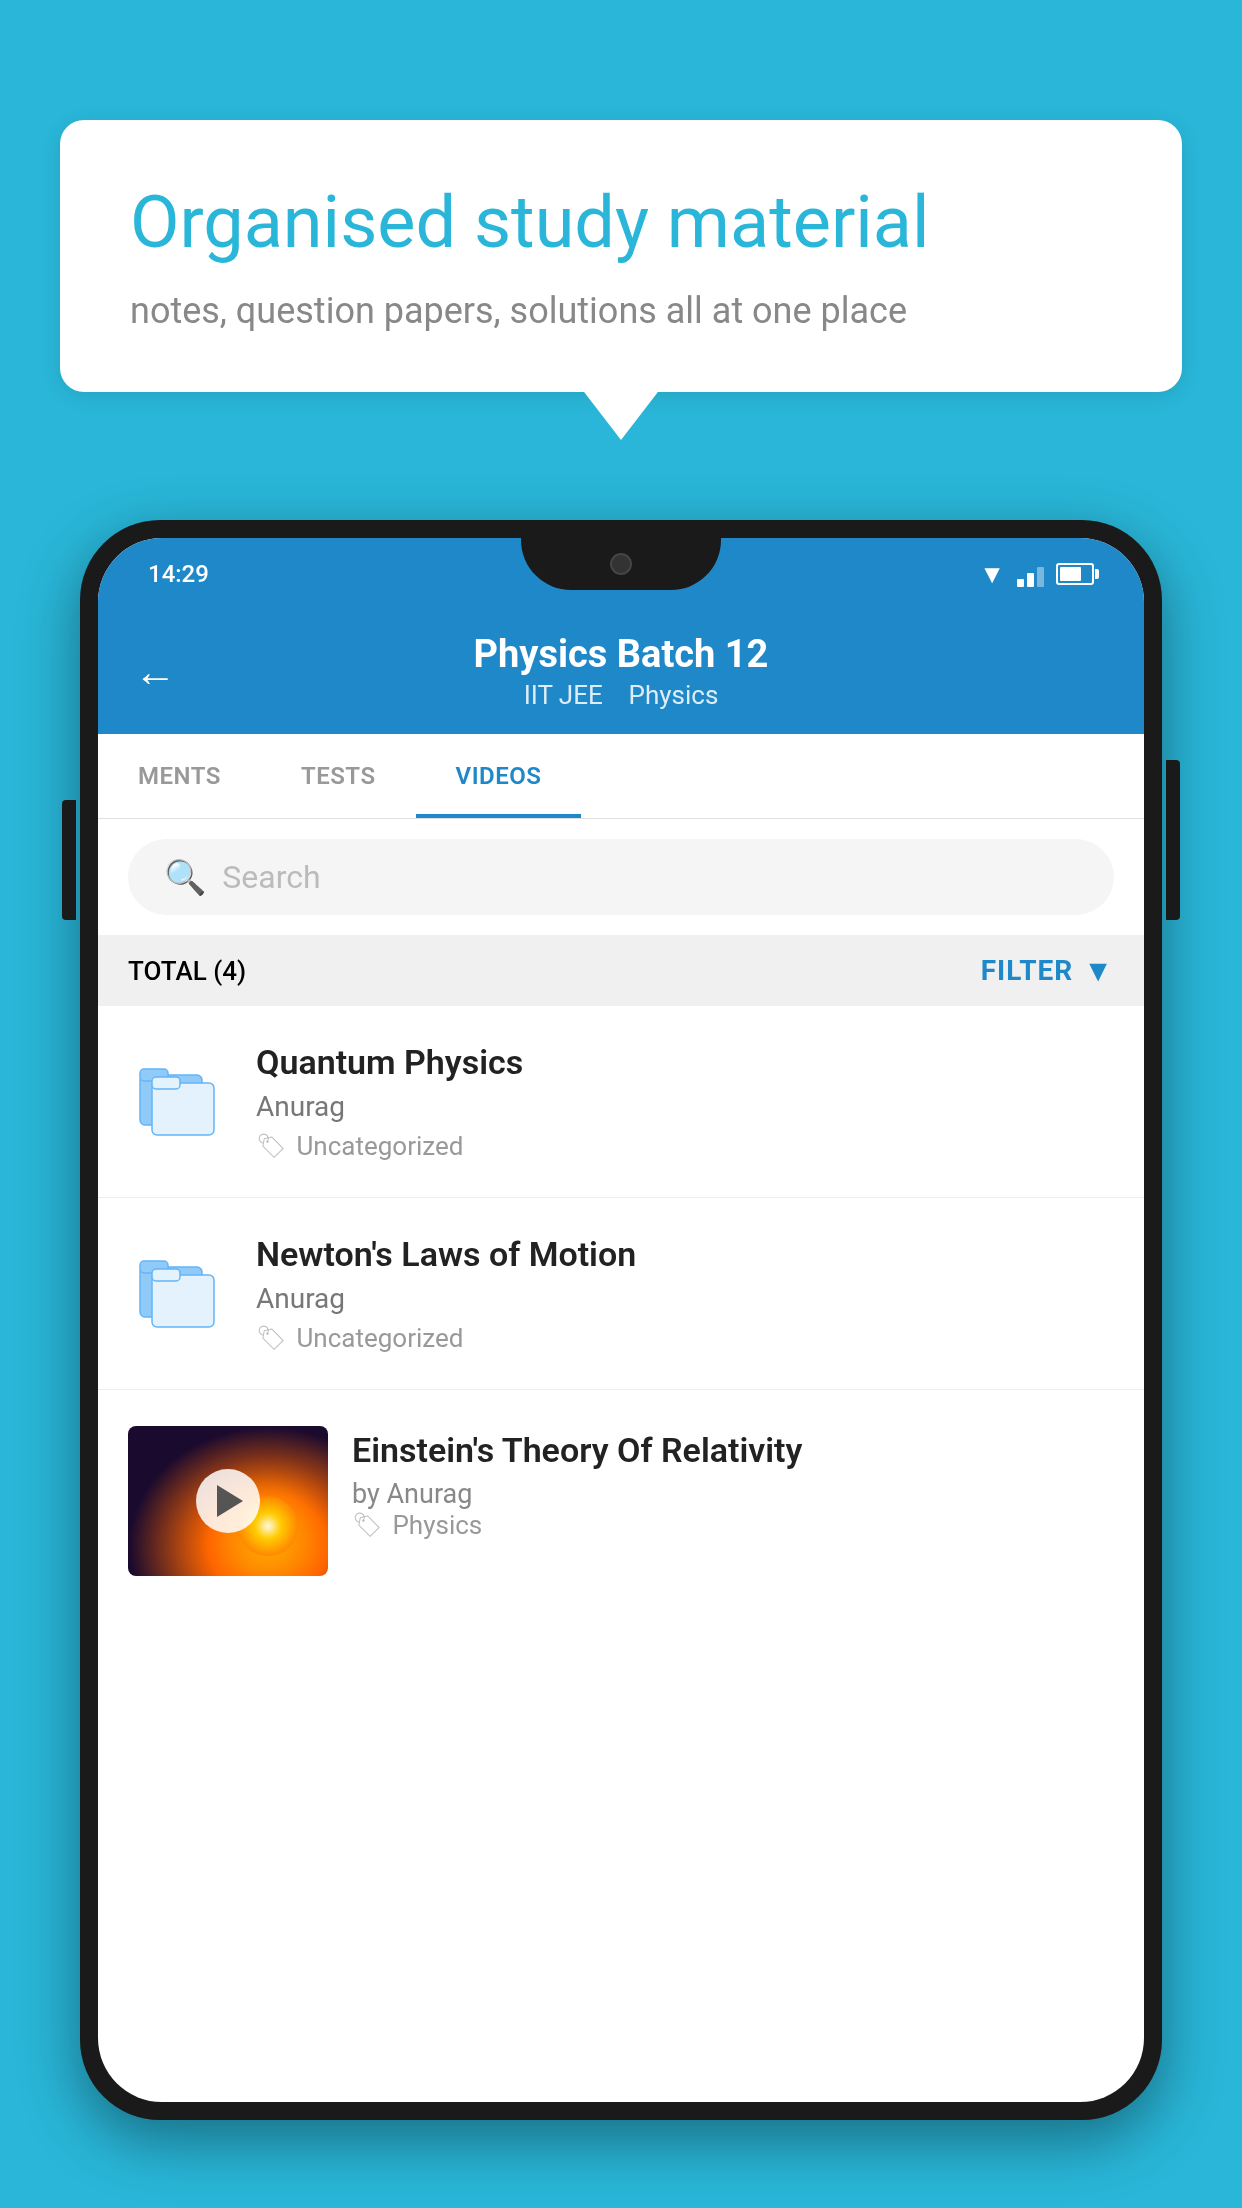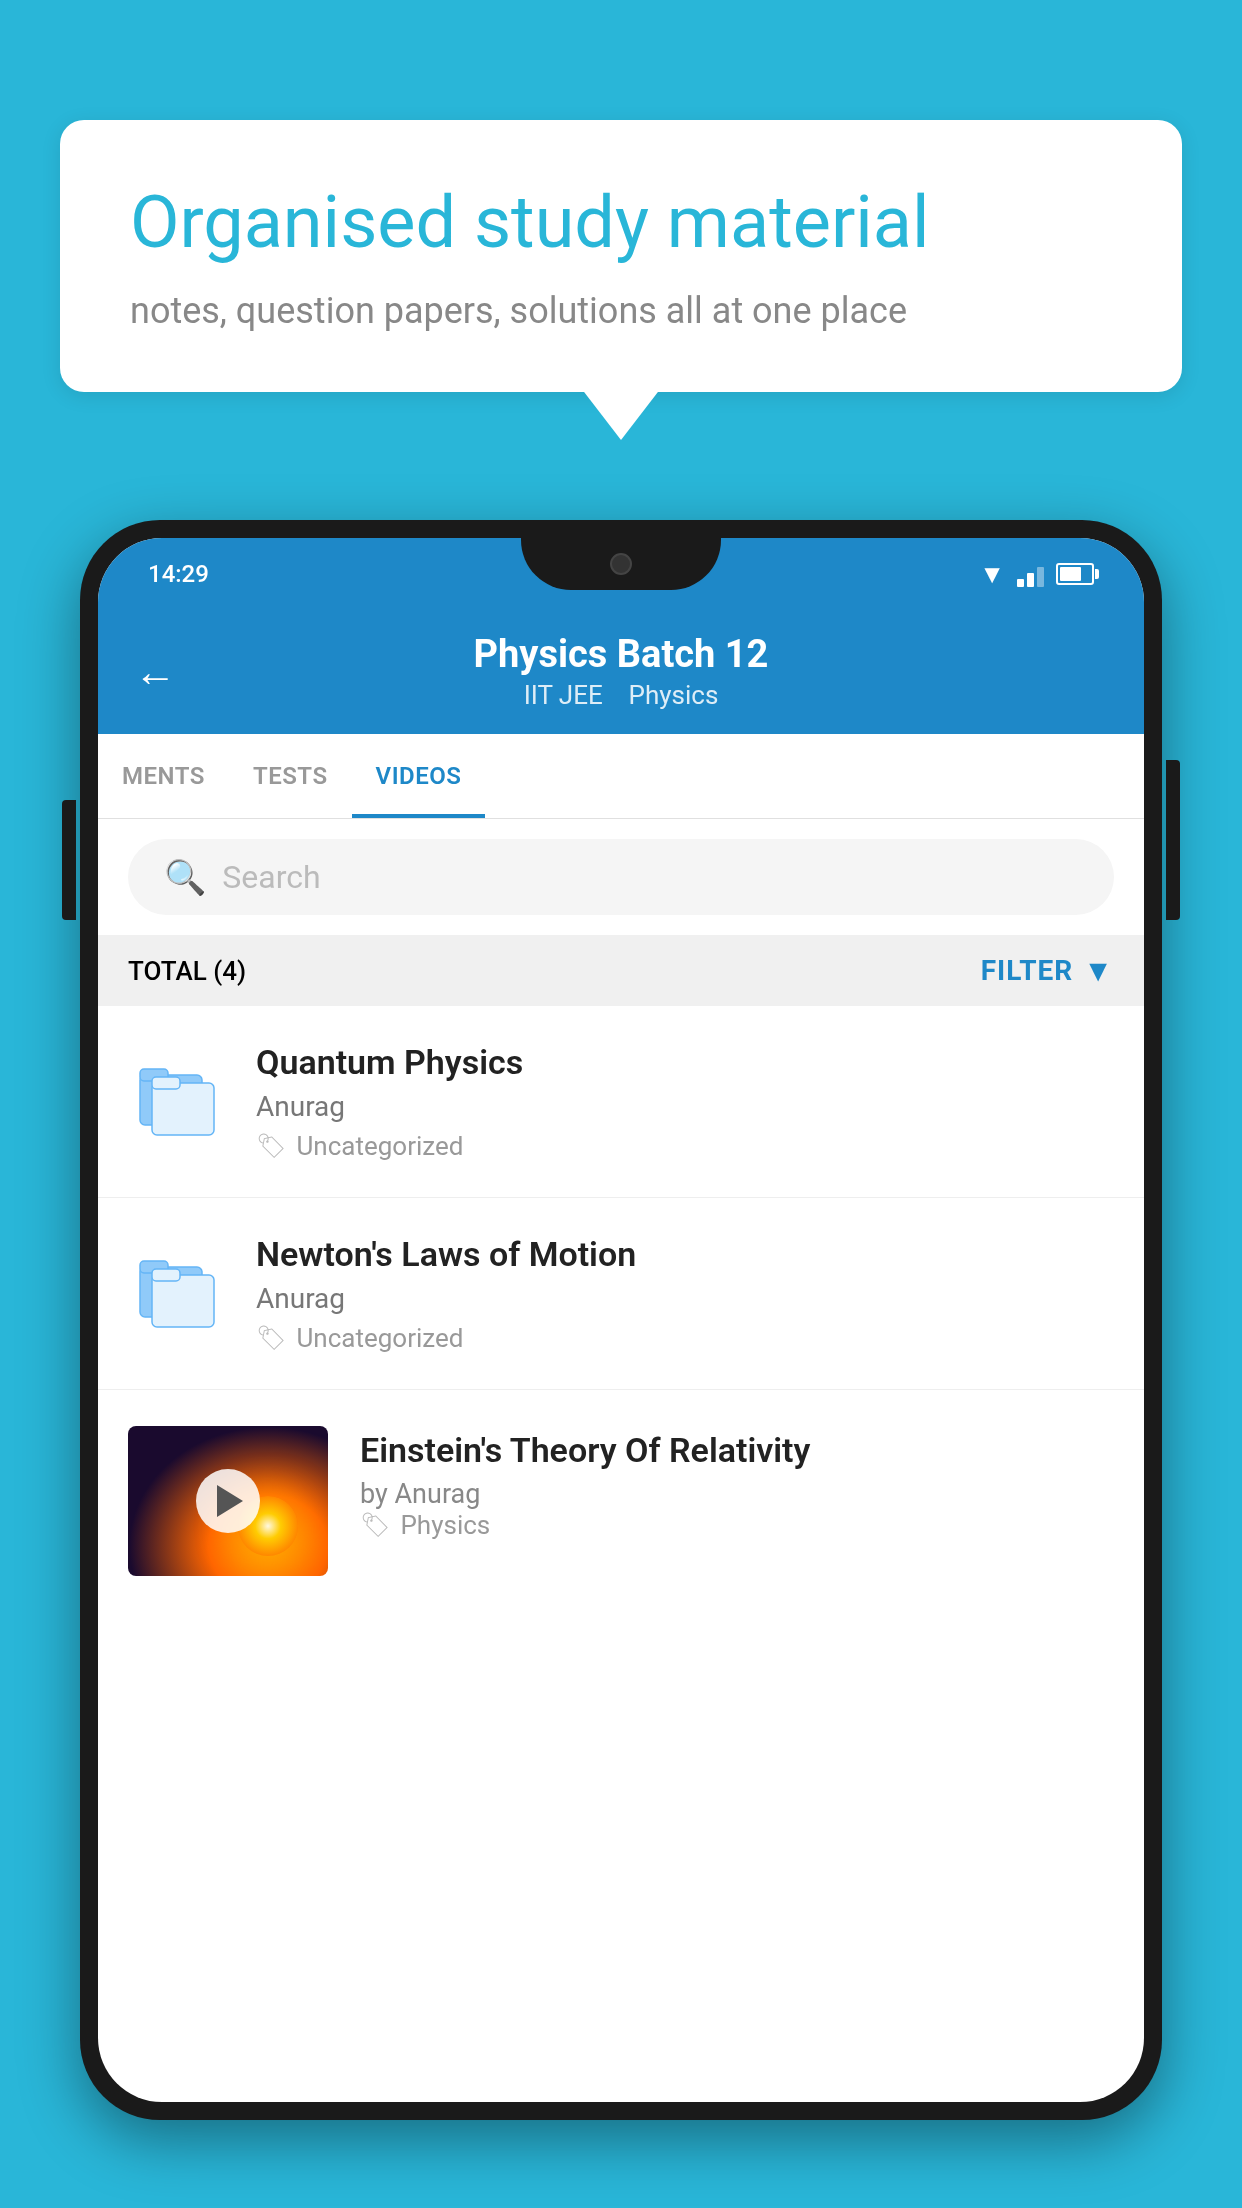--- a/index.html
+++ b/index.html
@@ -237,21 +237,21 @@
 
     
     .tab-bar {
       background: white;
       display: flex;
       border-bottom: 1px solid #e0e0e0;
       overflow-x: auto;
     }
 
     .tab-item {
-      padding: 28px 24px;
+      padding: 28px 40px;
       font-size: 24px;
       font-weight: 600;
       color: #999;
       letter-spacing: 0.5px;
       white-space: nowrap;
       cursor: pointer;
       position: relative;
       flex-shrink: 0;
     }
 
@@ -384,21 +384,21 @@
     .tag-icon {
       font-size: 24px;
       color: #bbb;
     }
 
     
     .video-item-thumb {
       display: flex;
       align-items: flex-start;
       padding: 36px 30px;
-      gap: 32px;
+      gap: 24px;
       cursor: pointer;
     }
 
     .thumbnail-wrapper {
       width: 200px;
       height: 150px;
       border-radius: 8px;
       overflow: hidden;
       flex-shrink: 0;
       position: relative;

